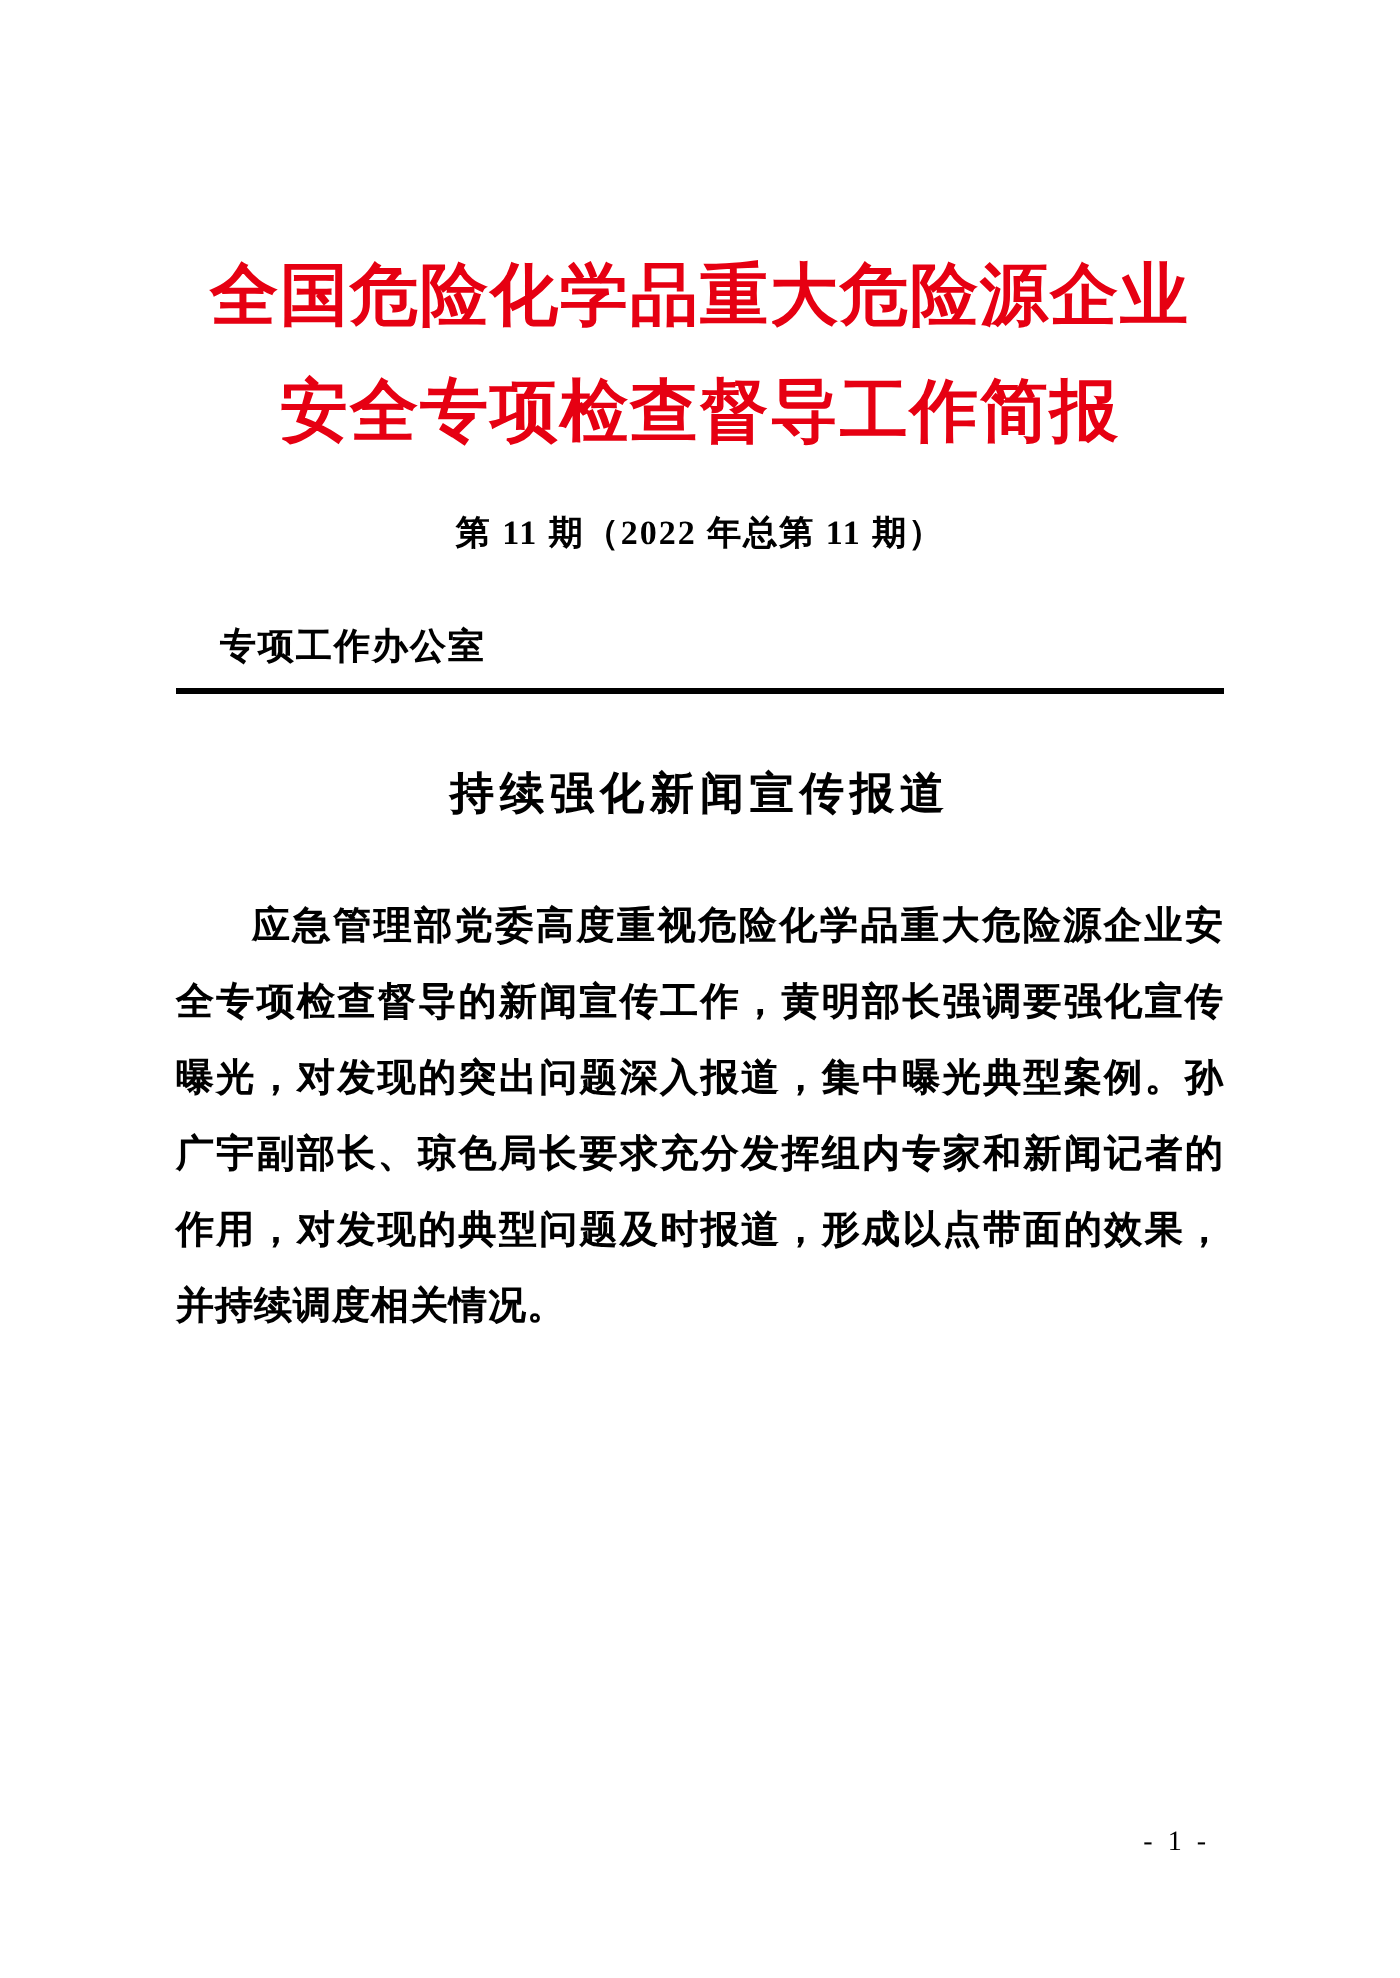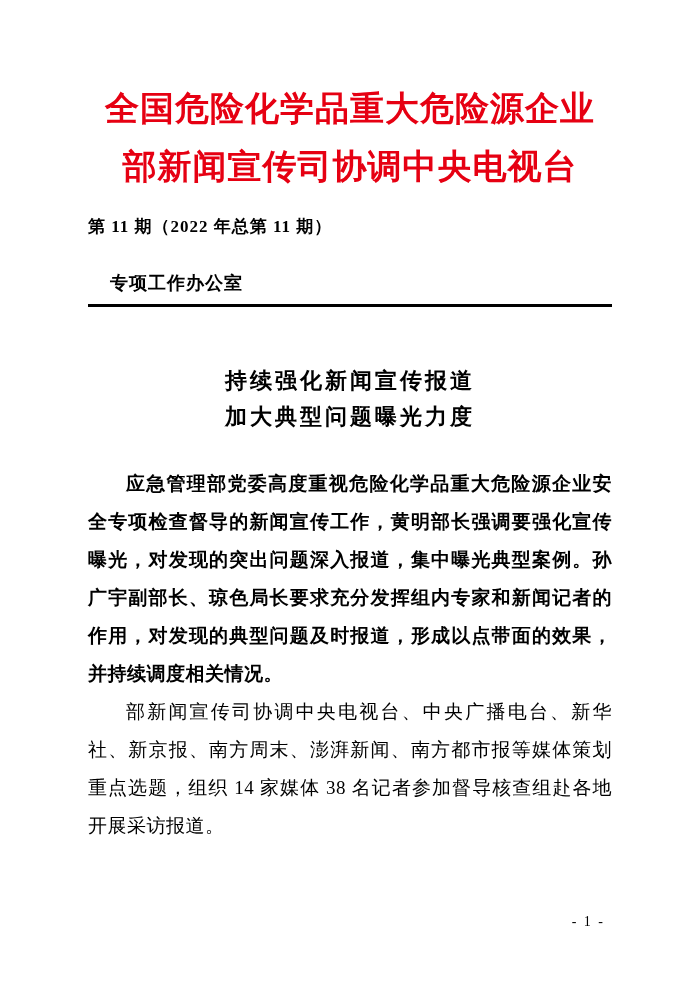--- a/index.html
+++ b/index.html
@@ -16,33 +16,34 @@
     color: #000000;
   }
   .doc {
     position: absolute;
     inset: 0;
     padding: 0 88px;
     box-sizing: border-box;
   }
   .title {
     margin: 0;
-    padding-top: 80px;
+    padding-top: 120px;
     text-align: center;
     color: var(--title-red, #e60012);
     font-size: 34px;
     line-height: 58px;
     font-weight: bold;
     letter-spacing: 1px;
   }
   .title .title-line {
     display: block;
   }
   .issue {
     margin-top: 18px;
+    text-align: center;
     font-weight: bold;
     font-size: 17px;
     line-height: 26px;
     letter-spacing: 1px;
   }
   .masthead {
     margin-top: 30px;
     display: flex;
     justify-content: space-between;
     align-items: baseline;
@@ -54,21 +55,21 @@
     flex-direction: column;
   }
   .rule {
     margin-top: 8px;
     height: 3px;
     background: #000000;
     border: none;
     width: 100%;
   }
   .heading {
-    margin: 56px 0 0 0;
+    margin: 32px 0 0 0;
     text-align: center;
     font-weight: bold;
     font-size: 22px;
     line-height: 36px;
     letter-spacing: 3px;
   }
   .heading span {
     display: block;
   }
   .body-text {
@@ -91,35 +92,33 @@
     letter-spacing: 2px;
   }
 </style>
 </head>
 <body>
 
 <div class="doc">
 
   <h1 class="title">
     <span class="title-line">全国危险化学品重大危险源企业</span>
-    <span class="title-line">部新闻宣传司协调中央电视台</span>
+    <span class="title-line">安全专项检查督导工作简报</span>
   </h1>
 
   <div class="issue">第 11 期（2022 年总第 11 期）</div>
 
   <div class="masthead">
     <span>专项工作办公室</span>
   </div>
 
   <hr class="rule">
 
   <h2 class="heading">
     <span>持续强化新闻宣传报道</span>
-    <span>加大典型问题曝光力度</span>
   </h2>
 
   <p class="body-text first">应急管理部党委高度重视危险化学品重大危险源企业安全专项检查督导的新闻宣传工作，黄明部长强调要强化宣传曝光，对发现的突出问题深入报道，集中曝光典型案例。孙广宇副部长、琼色局长要求充分发挥组内专家和新闻记者的作用，对发现的典型问题及时报道，形成以点带面的效果，并持续调度相关情况。</p>
 
-  <p class="body-text">部新闻宣传司协调中央电视台、中央广播电台、新华社、新京报、南方周末、澎湃新闻、南方都市报等媒体策划重点选题，组织 14 家媒体 38 名记者参加督导核查组赴各地开展采访报道。</p>
 
   <div class="pagenum">- 1 -</div>
 
 </div>
 
 </body></html>

